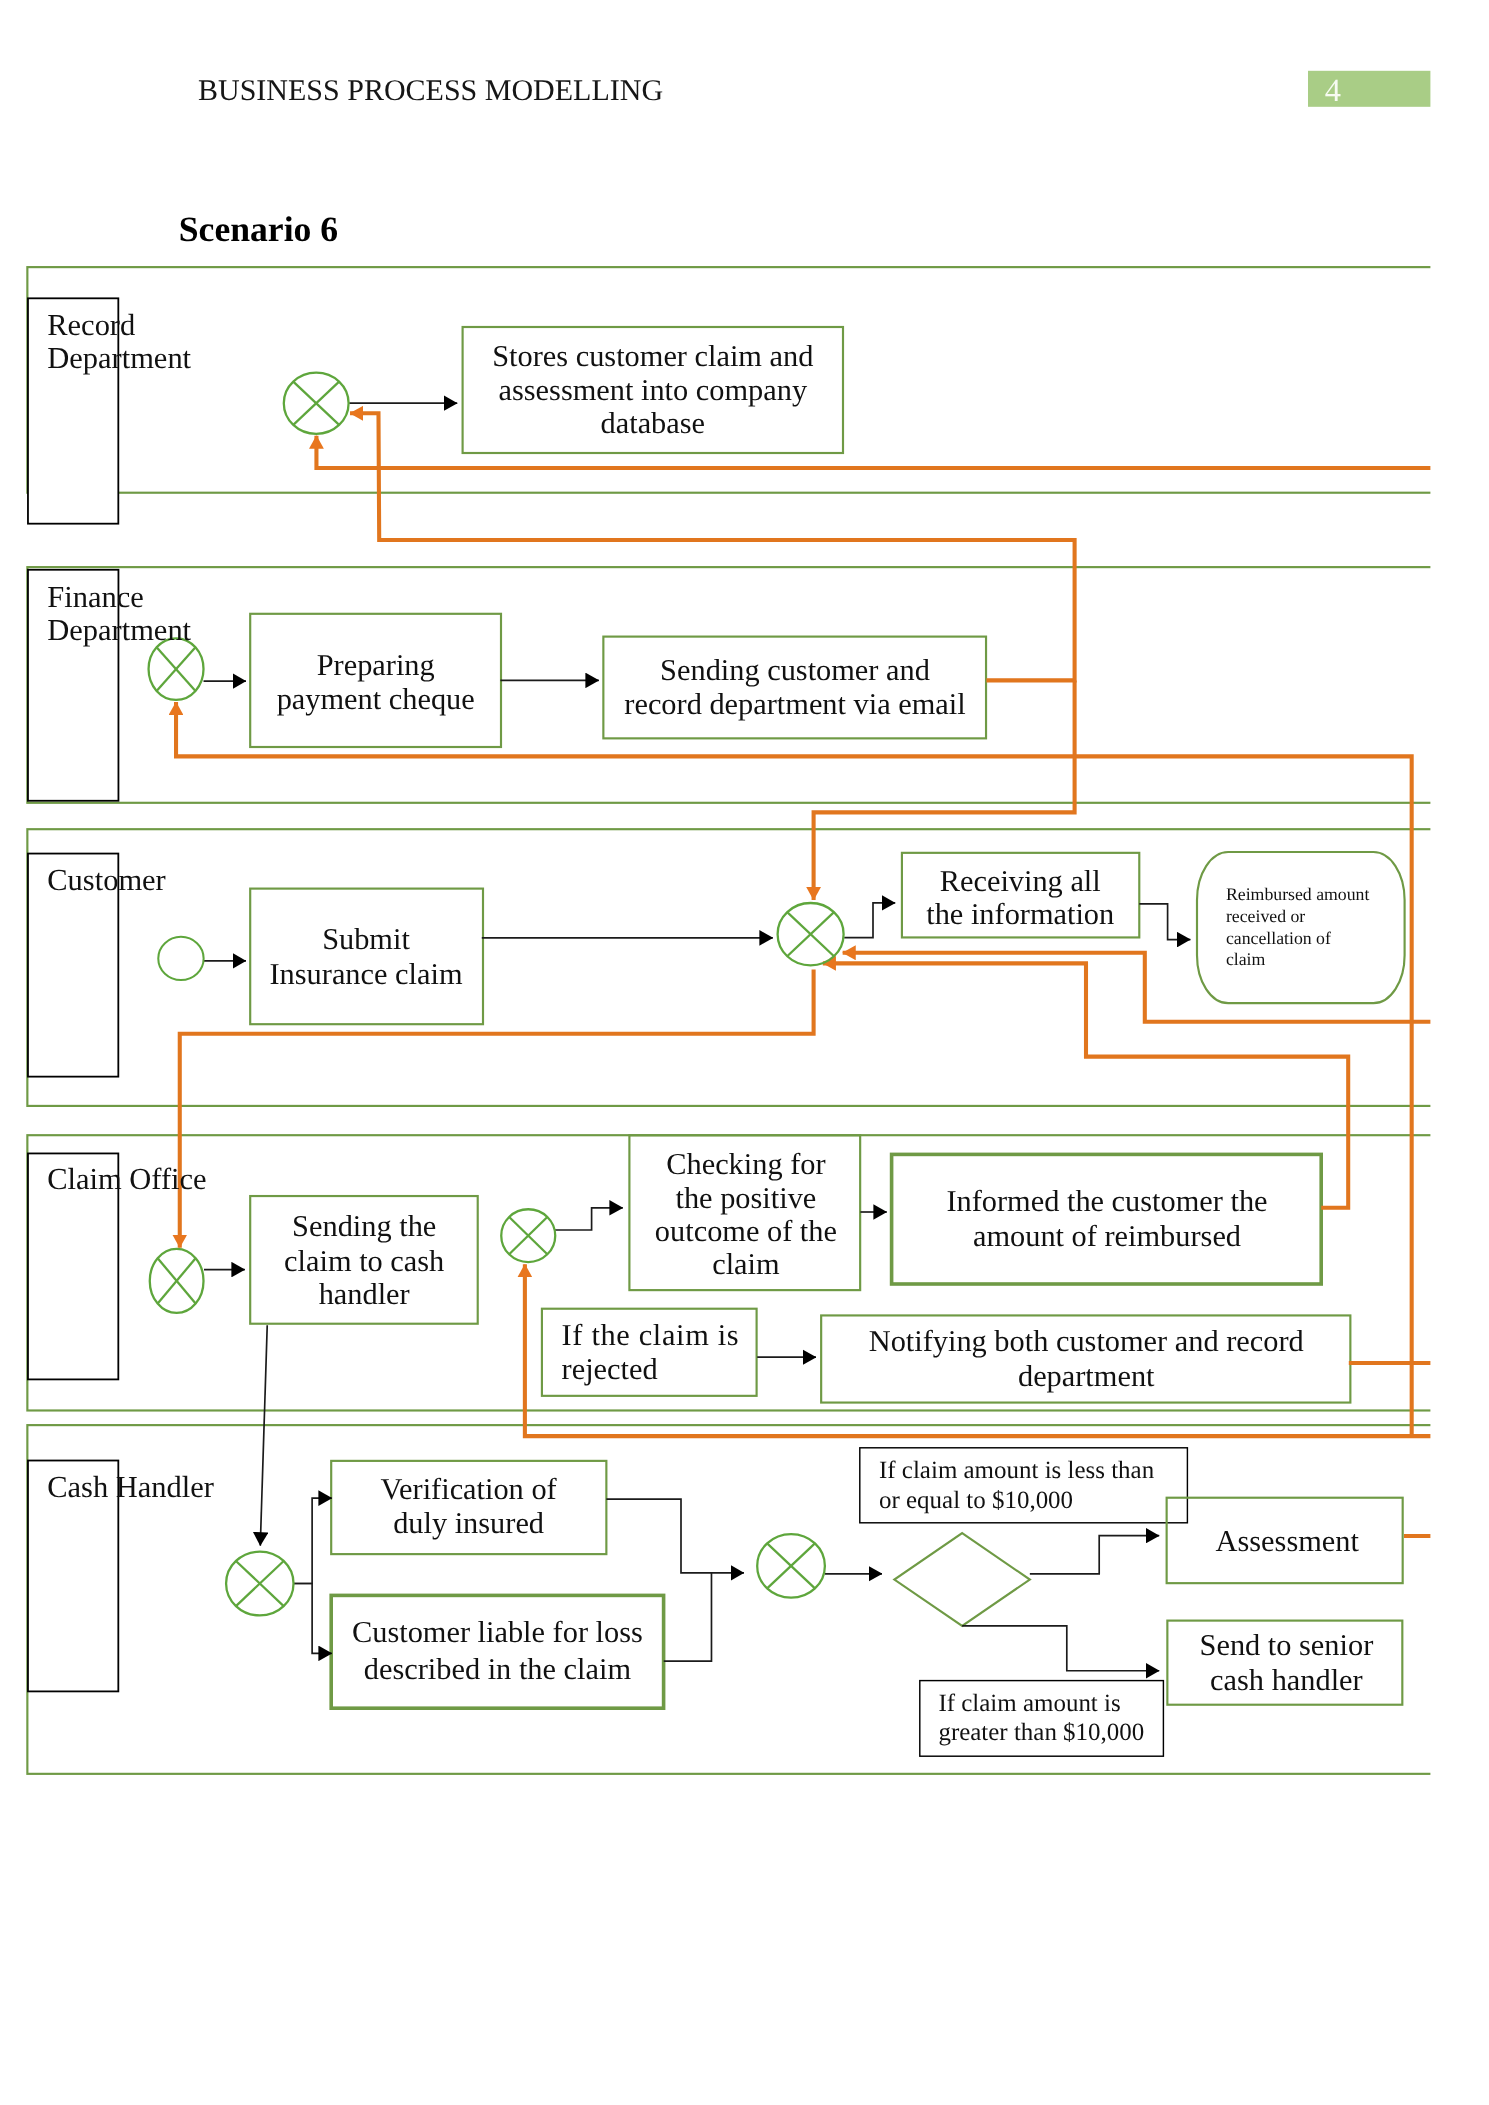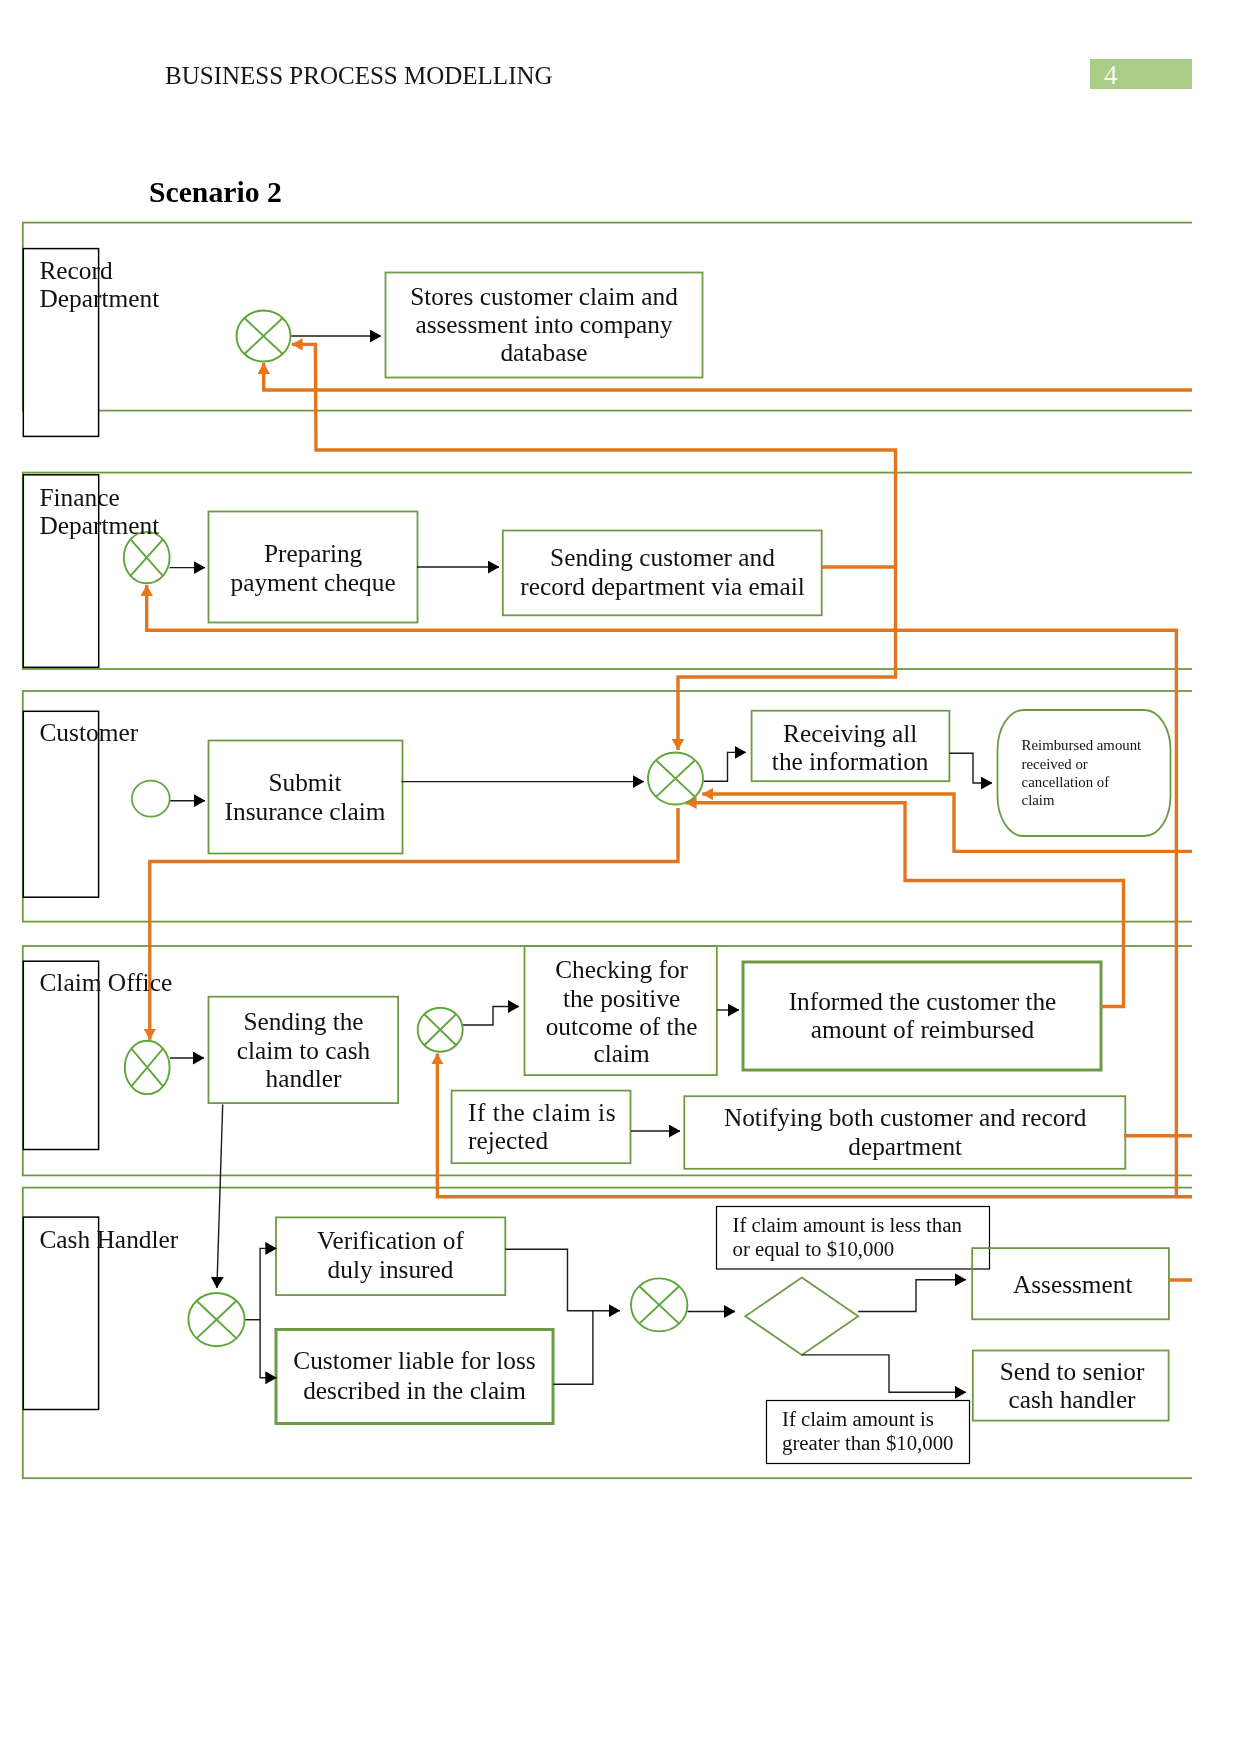--- a/index.html
+++ b/index.html
@@ -26,21 +26,21 @@
   .smalltext{font-size:14.8px;}
   .notetext2{font-size:20.8px;}
 </style>
 </head>
 <body>
 
 <div id="page">
   <div class="hdr">BUSINESS PROCESS MODELLING</div>
   <div class="pgbadge"></div>
   <div class="pgnum">4</div>
-  <div class="scen">Scenario 2</div>
+  <div class="scen">Scenario 6</div>
 
   <svg id="diag" width="1241" height="1754" viewBox="0 0 1241 1754">
     <defs>
       <marker id="ah" markerWidth="11.5" markerHeight="13" refX="11.2" refY="6.5" orient="auto" markerUnits="userSpaceOnUse">
         <path d="M0,0 L11.5,6.5 L0,13 z" fill="#000"></path>
       </marker>
       <marker id="oah" markerWidth="11.2" markerHeight="12.4" refX="10.9" refY="6.2" orient="auto" markerUnits="userSpaceOnUse">
         <path d="M0,0 L11.2,6.2 L0,12.4 z" fill="#e8761e"></path>
       </marker>
     </defs>

